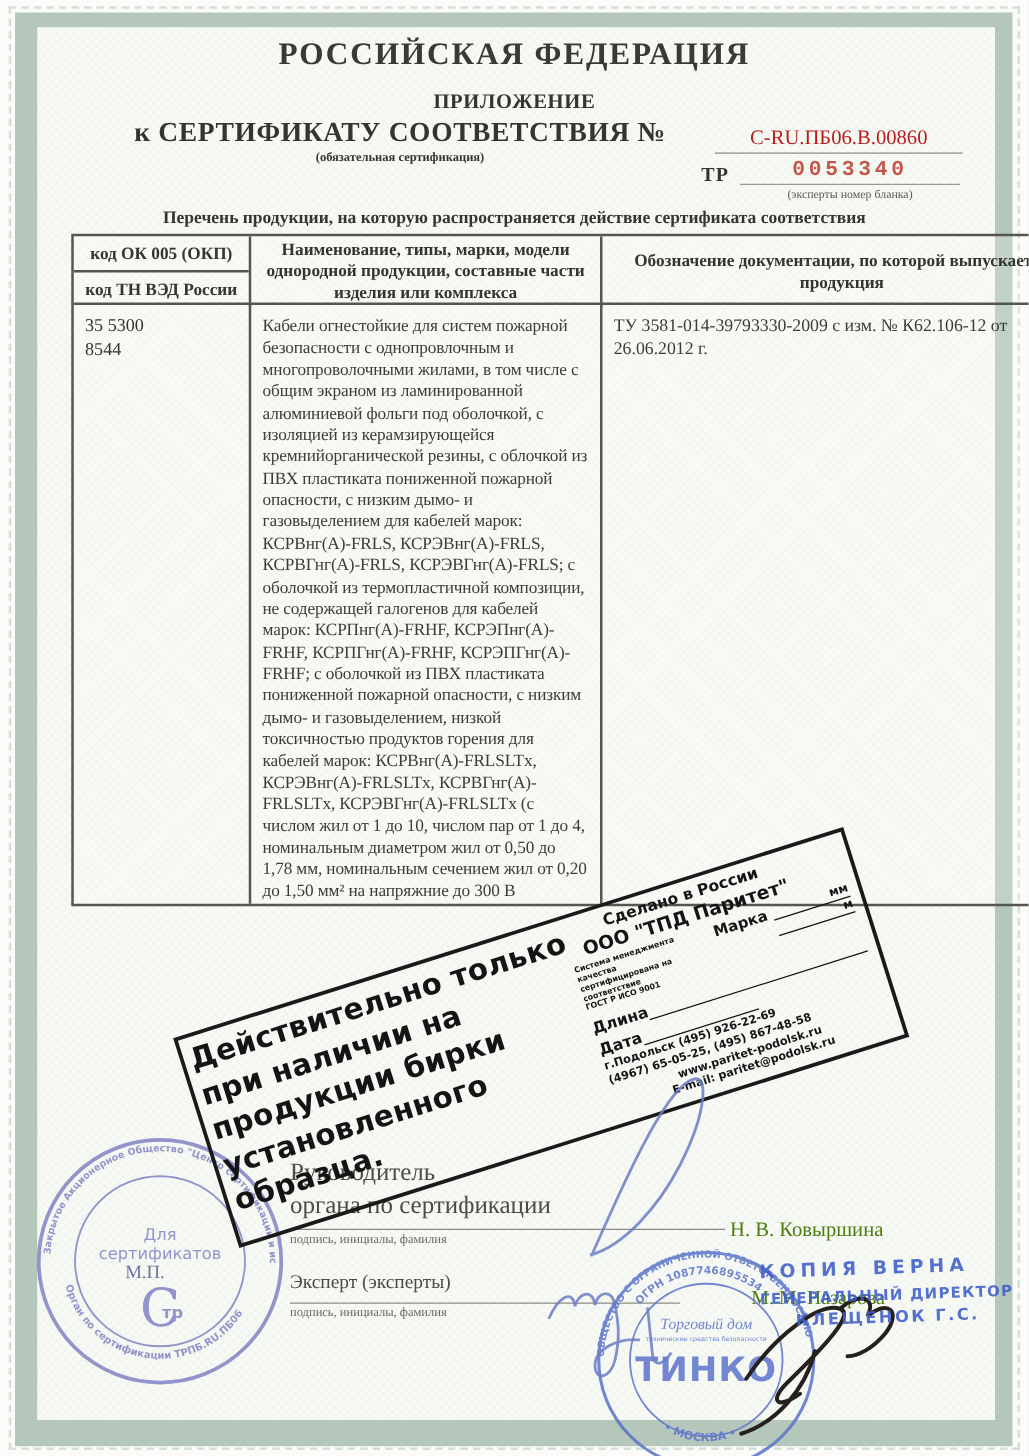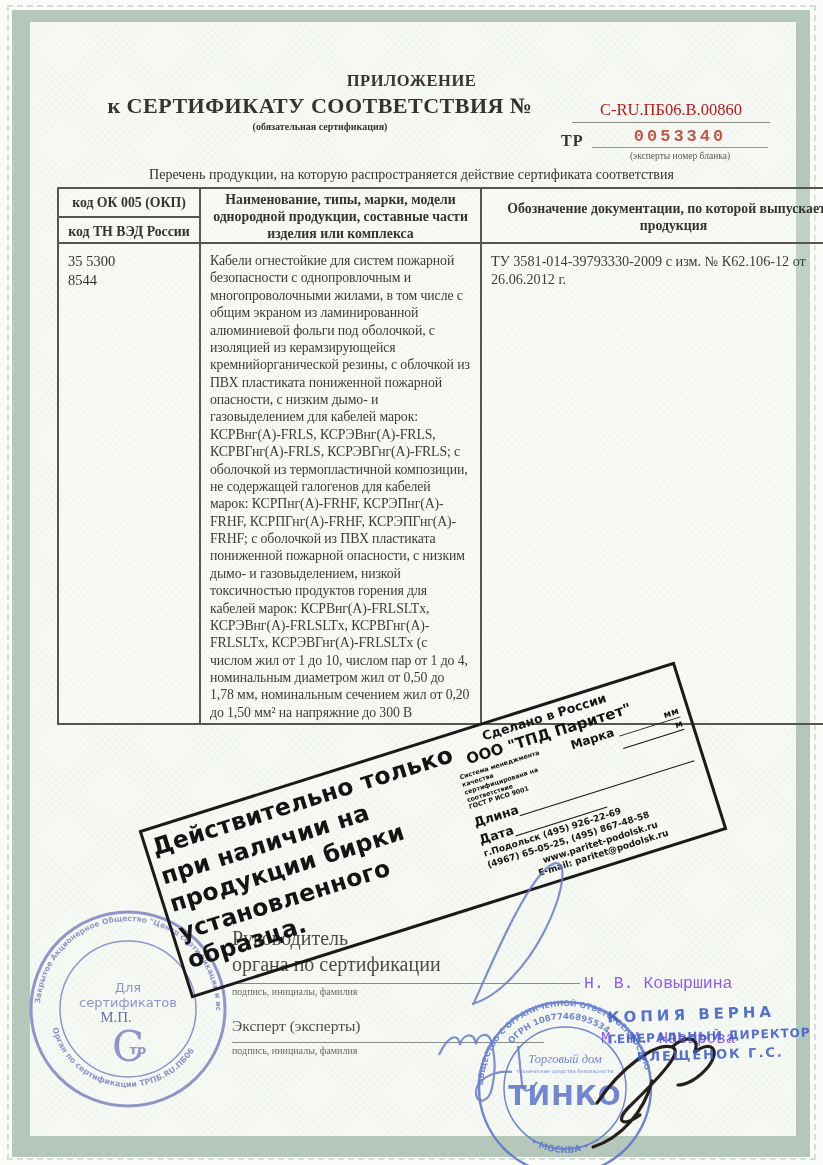--- a/index.html
+++ b/index.html
@@ -17,42 +17,42 @@
   .hdr-annex{position:absolute;left:0;right:0;top:71px;text-align:center;font-size:16.5px;font-weight:700;letter-spacing:.5px;}
   .hdr-certline{position:absolute;left:40px;top:93px;width:560px;text-align:center;font-size:22px;font-weight:700;letter-spacing:.5px;}
   .hdr-number{position:absolute;left:572px;top:100px;width:198px;text-align:center;font-size:16.5px;
         border-bottom:1.5px solid #8a8a84;padding-bottom:2px;color:#b91c1c;}
   .hdr-mandatory{position:absolute;left:40px;top:121px;width:560px;text-align:center;font-size:10px;font-weight:700;}
   .hdr-tr{position:absolute;left:561px;top:132px;font-size:16px;font-weight:700;letter-spacing:1px;}
   .hdr-blank{position:absolute;left:592px;top:127px;width:176px;text-align:center;padding-bottom:1px;
         border-bottom:1.5px solid #9a9a92;font-family:"Liberation Mono",monospace;font-weight:700;
         font-size:17px;letter-spacing:3px;color:var(--red-number,#c2574a);}
   .hdr-blankcap{position:absolute;left:592px;top:151px;width:176px;text-align:center;font-size:9.5px;color:#5c5b55;}
-  .tbl-caption{position:absolute;left:0;right:0;top:167px;text-align:center;font-size:14px;font-weight:400;}
+  .tbl-caption{position:absolute;left:0;right:0;top:167px;text-align:center;font-size:14px;font-weight:700;}
   
   .tbl{position:absolute;left:57px;top:187px;width:810px;height:538px;box-sizing:border-box;
         border:2px solid #56554e;display:grid;grid-template-rows:55px 1fr;overflow:hidden;background:rgba(255,255,255,.18);}
   .tbl-head,.tbl-body{display:grid;grid-template-columns:142px 281px 1fr;}
   .tbl-head{border-bottom:2px solid #56554e;}
   .th{border-right:2px solid #56554e;display:flex;align-items:center;justify-content:center;text-align:center;
         font-weight:700;font-size:13.8px;line-height:1.25;padding:2px 8px;box-sizing:border-box;}
   .th.last,.td.last{border-right:none;}
   .th-split{flex-direction:column;padding:0;}
   .th-split>div{flex:1;display:flex;align-items:center;justify-content:center;width:100%;}
   .th-split>div:first-child{border-bottom:2px solid #56554e;}
   .td{border-right:2px solid #56554e;padding:8px 9px;box-sizing:border-box;}
   .td-codes div{font-size:14.5px;line-height:1.3;}
   .td-desc{font-size:13.8px;line-height:1.26;letter-spacing:-.1px;color:#3d3c36;}
   .td-doc{font-size:14.2px;line-height:1.3;color:#3d3c36;}
   
   .role-block{position:absolute;left:232px;width:348px;color:#4c4b45;}
   .role-lines{font-size:20px;line-height:1.28;}
   .sig-rule{border-bottom:1.5px solid #8d8c84;margin-top:6px;}
   .sig-cap{font-size:10px;color:#6a695f;margin-top:2px;}
-  .sig-name{position:absolute;font-size:16.5px;color:#8b5cf6;font-family:Liberation Mono, monospace;}
+  .sig-name{position:absolute;font-size:16.5px;color:#4d7c0f;}
   
   .vstamp{position:absolute;left:152px;top:742px;width:562px;height:176px;box-sizing:border-box;
         transform:rotate(-17.5deg);border:3px solid var(--stamp-black,#1a1a1a);display:flex;
         font-family:"DejaVu Sans",sans-serif;color:#141414;}
   .vs-big{flex:0 0 55%;font-weight:700;font-size:23.5px;line-height:1.26;padding:4px 0 0 5px;letter-spacing:.3px;white-space:nowrap;}
   .vs-right{flex:1;padding:3px 8px 2px 0;display:flex;flex-direction:column;}
   .vs-made{font-size:12.5px;font-weight:700;margin-left:34px;}
   .vs-company{font-size:15px;font-weight:700;margin:1px 0 1px 12px;white-space:nowrap;}
   .vs-row3{display:flex;gap:8px;margin-top:1px;}
   .vs-quality{font-size:6.3px;font-weight:700;line-height:1.25;flex:1;}
@@ -73,20 +73,21 @@
   .svg-abs{position:absolute;}
 </style>
 </head>
 <body>
 
 <div class="page">
   <div class="deckle"></div>
   <div class="band"></div>
   <div class="paper"></div>
 
+  <div class="hdr-country">РОССИЙСКАЯ ФЕДЕРАЦИЯ</div>
   <div class="hdr-annex">ПРИЛОЖЕНИЕ</div>
   <div class="hdr-certline">к СЕРТИФИКАТУ СООТВЕТСТВИЯ  №</div>
   <div class="hdr-number">C-RU.ПБ06.В.00860</div>
   <div class="hdr-mandatory">(обязательная сертификация)</div>
   <div class="hdr-tr">ТР</div>
   <div class="hdr-blank">0053340</div>
   <div class="hdr-blankcap">(эксперты номер бланка)</div>
   <div class="tbl-caption">Перечень продукции, на которую распространяется действие сертификата соответствия</div>
 
   <div class="tbl">

